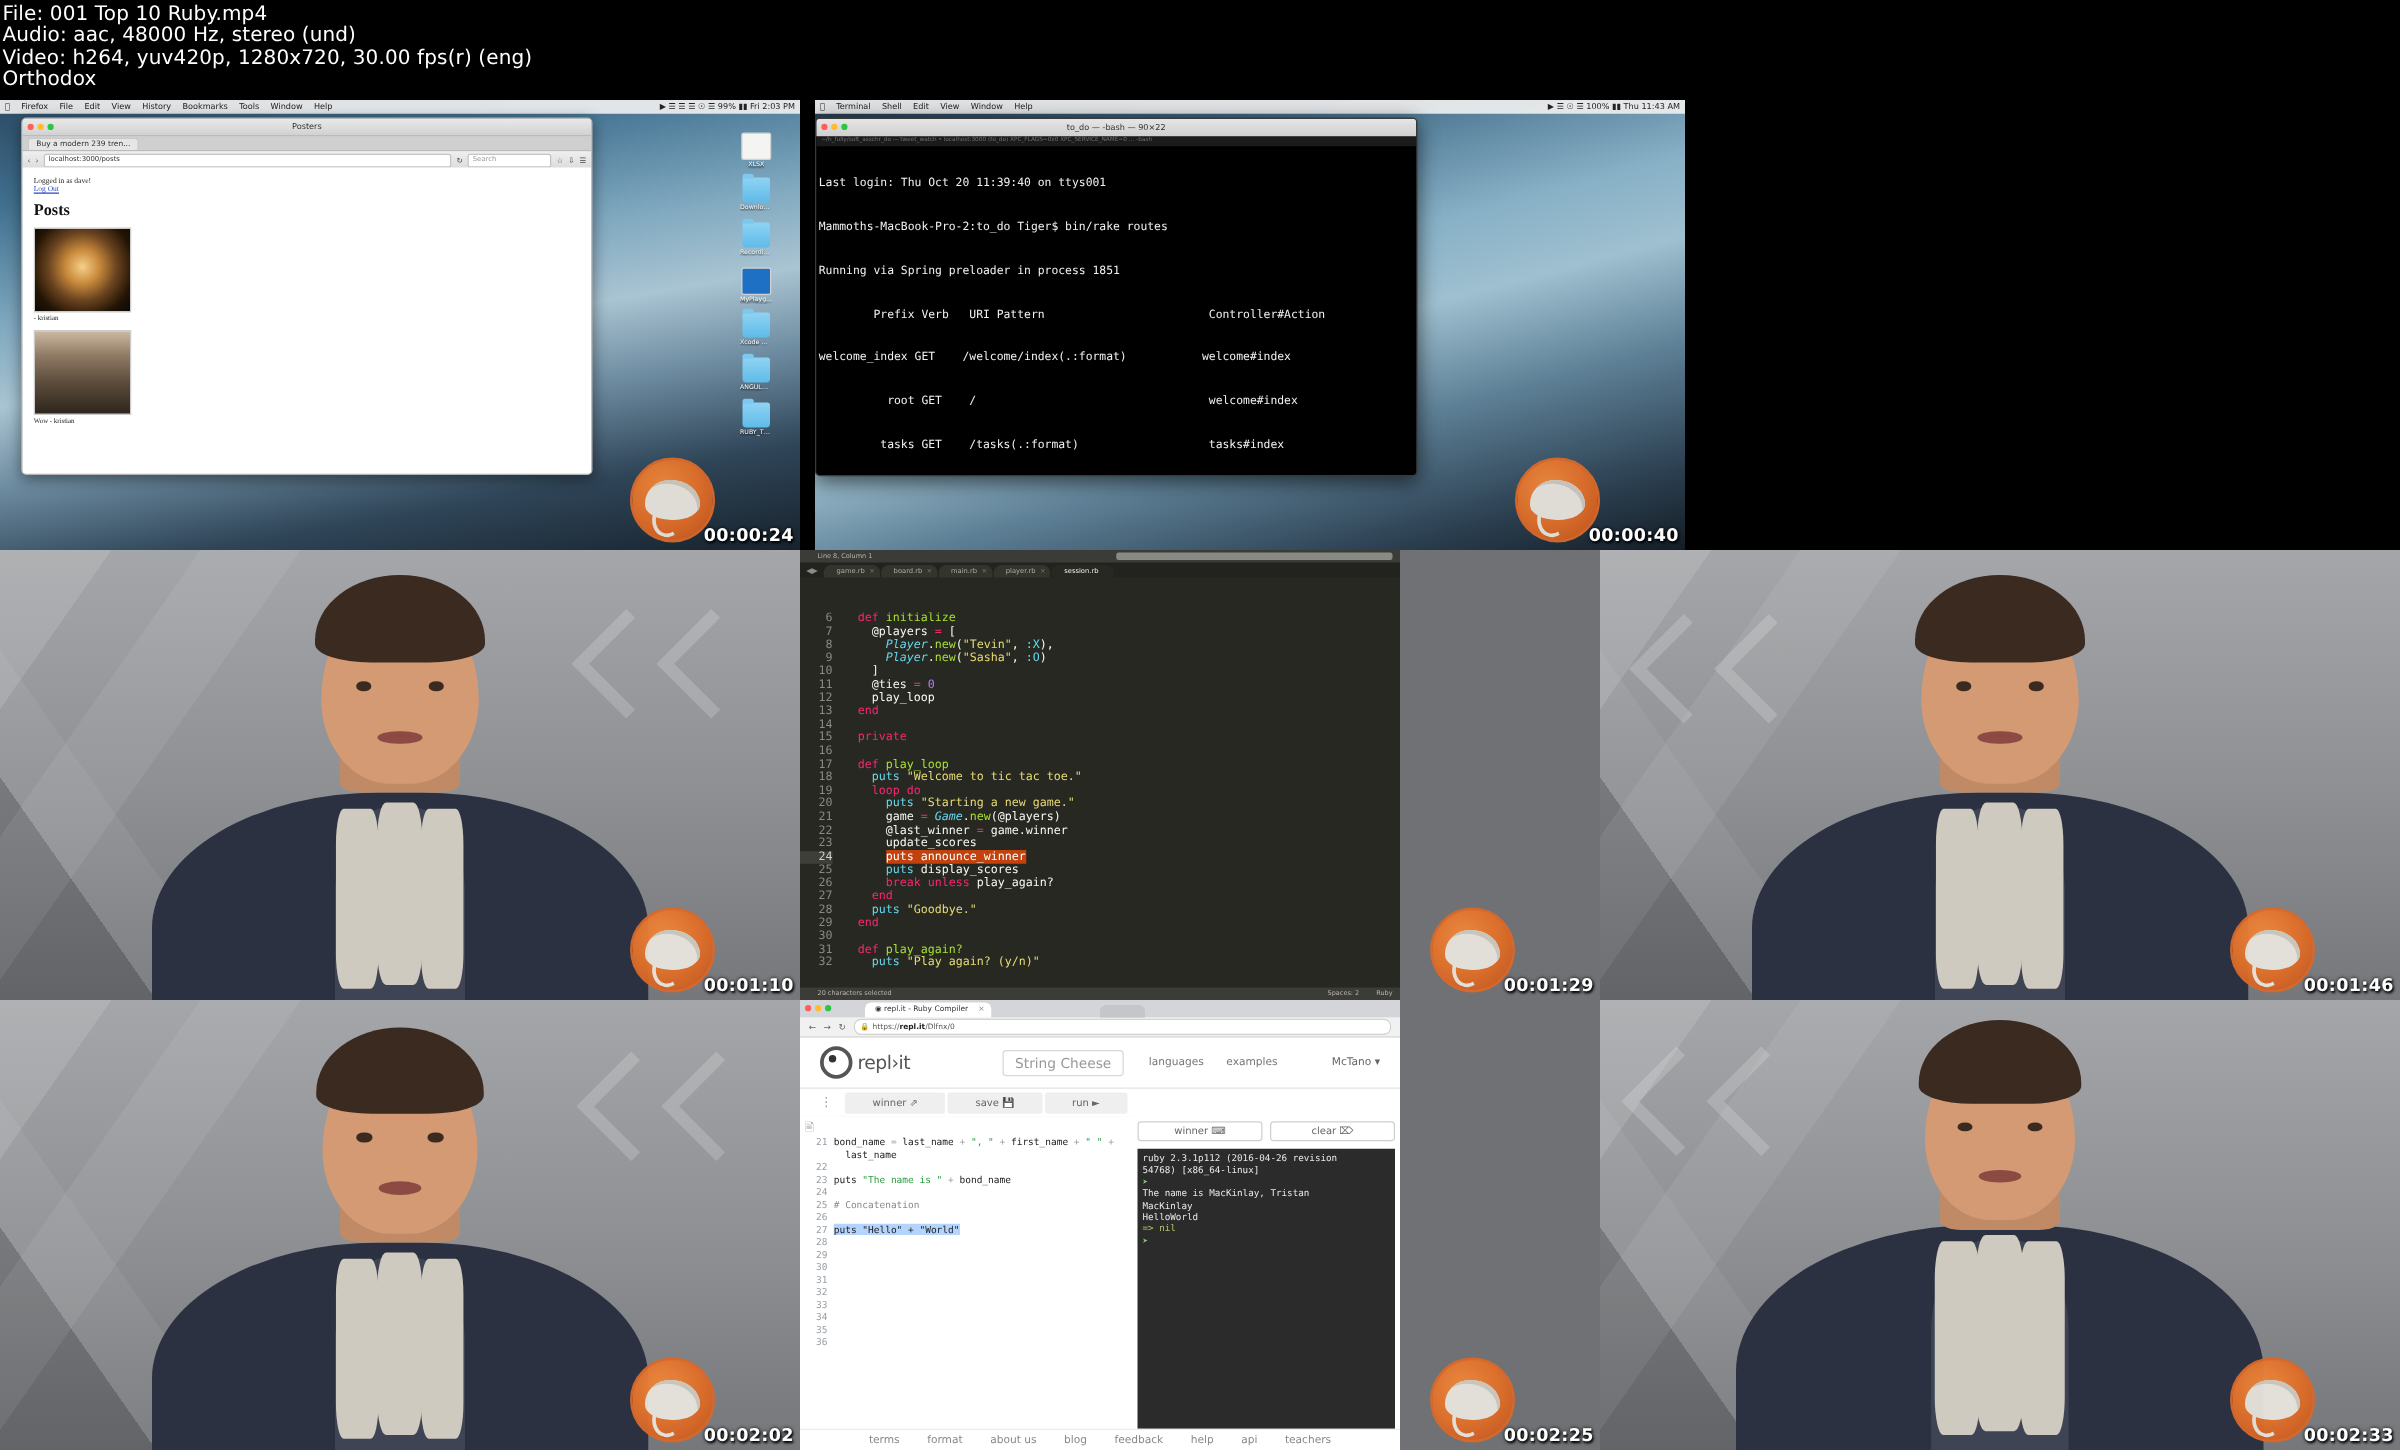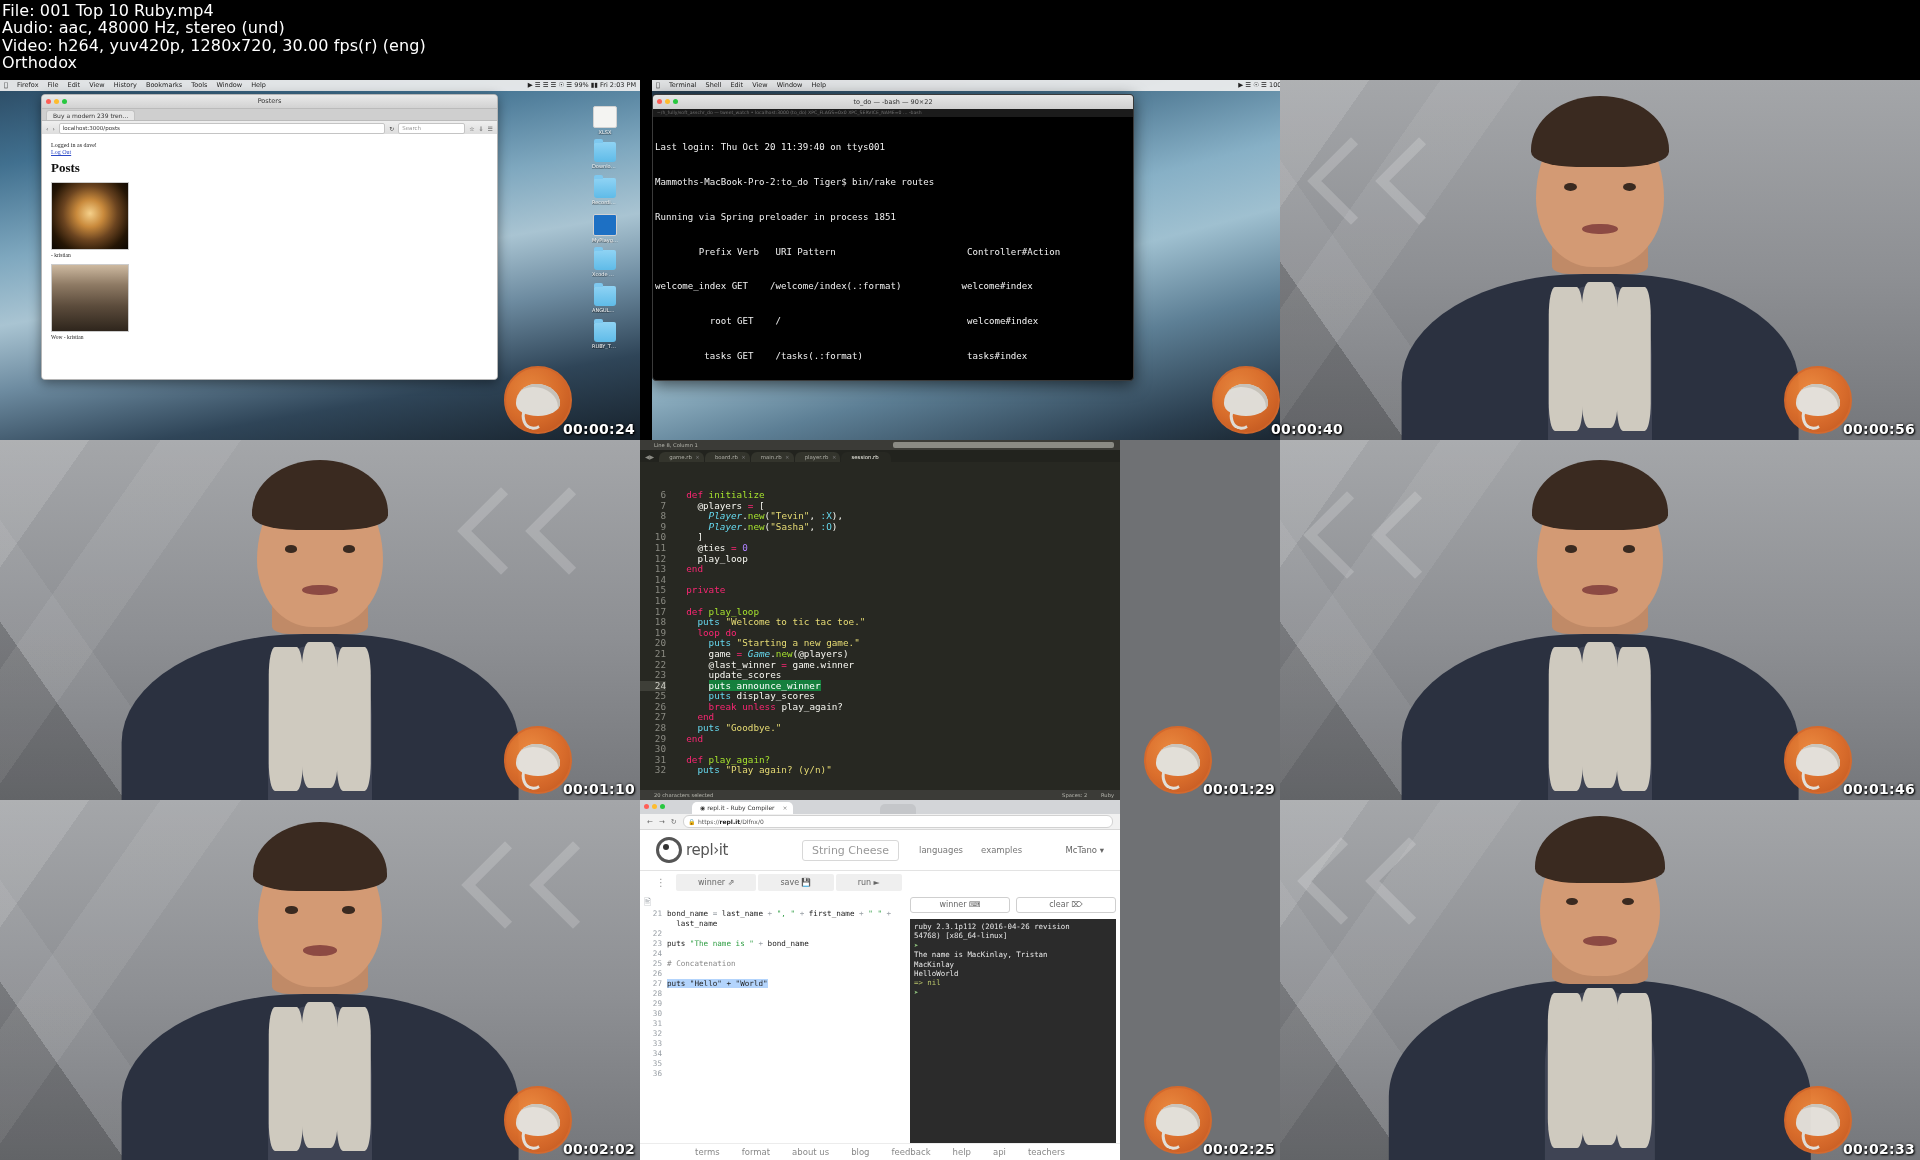--- a/index.html
+++ b/index.html
@@ -57,21 +57,21 @@
   .mouth{position:absolute;left:36%;top:72%;width:28%;height:7%;background:#8c4a43;border-radius:50%;}
 
   
   .osxdesk{position:absolute;inset:0;
     background:linear-gradient(170deg,#2b4a63 0%,#41708f 18%,#7fa8bf 38%,#a9c4d2 52%,#6d8ba0 66%,#2f4558 82%,#17222c 100%);}
   .menubar{position:absolute;left:0;top:0;width:100%;height:11px;background:rgba(238,238,238,.93);
            font-size:6.5px;color:#222;line-height:11px;padding:0 4px;box-sizing:border-box;white-space:nowrap;}
   .menubar .mi{margin-right:7px;display:inline-block;}
   .menubar .right{position:absolute;right:4px;top:0;}
   .win{position:absolute;background:#d9d9d9;border:1px solid #b5b5b5;border-radius:4px;overflow:hidden;
-       box-shadow:0 3px 12px rgba(0,0,0,.45);margin-left:24px;}
+       box-shadow:0 3px 12px rgba(0,0,0,.45);}
   .wtitle{height:13px;background:linear-gradient(#e9e9e9,#d2d2d2);border-bottom:1px solid #bbb;
           font-size:6.5px;color:#333;text-align:center;line-height:13px;position:relative;}
   .dots{position:absolute;left:4px;top:4px;display:flex;gap:3px;}
   .dot{width:5px;height:5px;border-radius:50%;}
   .d1{background:#ff5f57}.d2{background:#febc2e}.d3{background:#28c840}
   .wtabs{height:11px;background:#cfcfcf;border-bottom:1px solid #bbb;display:flex;align-items:center;padding-left:4px;}
   .wtab{font-size:6px;color:#333;background:#e6e6e6;border:1px solid #c2c2c2;border-bottom:none;
         padding:1px 6px;border-radius:3px 3px 0 0;}
   .wnav{height:14px;background:linear-gradient(#efefef,#dcdcdc);border-bottom:1px solid #c2c2c2;
         display:flex;align-items:center;gap:4px;padding:0 4px;font-size:6px;color:#444;}
@@ -120,21 +120,21 @@
   .edtab{background:#33342c;margin-right:1px;padding:2px 12px 2px 10px;border-radius:6px 6px 0 0;position:relative;white-space:nowrap;}
   .edtab.active{background:#272822;color:#f0f0e8;}
   .edtab .x{position:absolute;right:4px;top:2px;color:#777;}
   .edbody{position:absolute;left:0;right:0;top:22px;bottom:10px;background:#272822;overflow:hidden;
           font-family:"DejaVu Sans Mono","Liberation Mono",monospace;font-size:9.3px;line-height:10.6px;margin-top:28px;}
   .ln{display:inline-block;width:26px;text-align:right;color:#8a8a82;margin-right:9px;}
   .codeline{white-space:pre;color:#f8f8f2;height:10.6px;}
   .codeline.hl .ln{background:#3e3f38;color:#cfcfc6;}
   .k{color:#f92672}.s{color:#e6db74}.cl{color:#66d9ef;font-style:italic}
   .fn{color:#a6e22e}.num{color:#ae81ff}.m{color:#66d9ef}.op{color:#f92672}
-  .sel{background:#15803d;color:#fff;}
+  .sel{background:#c2410c;color:#fff;}
   .edstatus{position:absolute;left:0;right:0;bottom:0;height:10px;background:#3b3b37;color:#b6b6ae;
             font-size:5.2px;line-height:10px;padding-left:14px;}
   .edstatus .rt{position:absolute;right:6px;}
   .edstatus .rt span{margin-left:12px;}
 
   
   .replcell{position:absolute;inset:0;background:#fff;}
   .chtabs{height:14px;background:#d3d5d8;position:relative;}
   .chtab{position:absolute;left:52px;top:2px;height:12px;background:#fff;border-radius:5px 5px 0 0;
          padding:0 18px 0 8px;font-size:6px;color:#333;line-height:12px;white-space:nowrap;}
@@ -323,37 +323,20 @@
           
           
           
         </div>
       </div>
     </div>
     <div class="wm"></div>
     <div class="ts">00:00:40</div>
   </div>
 
-  <div class="cell" style="left:1280px;top:0;width:640px;height:360px;">
-    <div class="person">
-      <div class="pbg"></div>
-      <div class="chev" style="left:40px;top:70px;"></div>
-      <div class="chev" style="left:108px;top:70px;"></div>
-      <div class="torso" style="width:62%;height:52%;"></div>
-      <div class="neck" style="bottom:46%;"></div>
-      <div class="head" style="width:128px;height:156px;bottom:48%;">
-        <div class="hair"></div>
-        <div class="eye l"></div>
-        <div class="eye r"></div>
-        <div class="mouth"></div>
-      </div>
-    </div>
-    <div class="wm"></div>
-    <div class="ts">00:00:56</div>
-  </div>
 
   <div class="cell" style="left:0;top:360px;width:640px;height:360px;">
     <div class="person">
       <div class="pbg"></div>
       <div class="chev" style="right:40px;top:60px;"></div>
       <div class="chev" style="right:108px;top:60px;"></div>
       <div class="torso" style="width:62%;height:52%;"></div>
       <div class="neck" style="bottom:46%;"></div>
       <div class="head" style="width:126px;height:152px;bottom:48%;">
         <div class="hair"></div>

